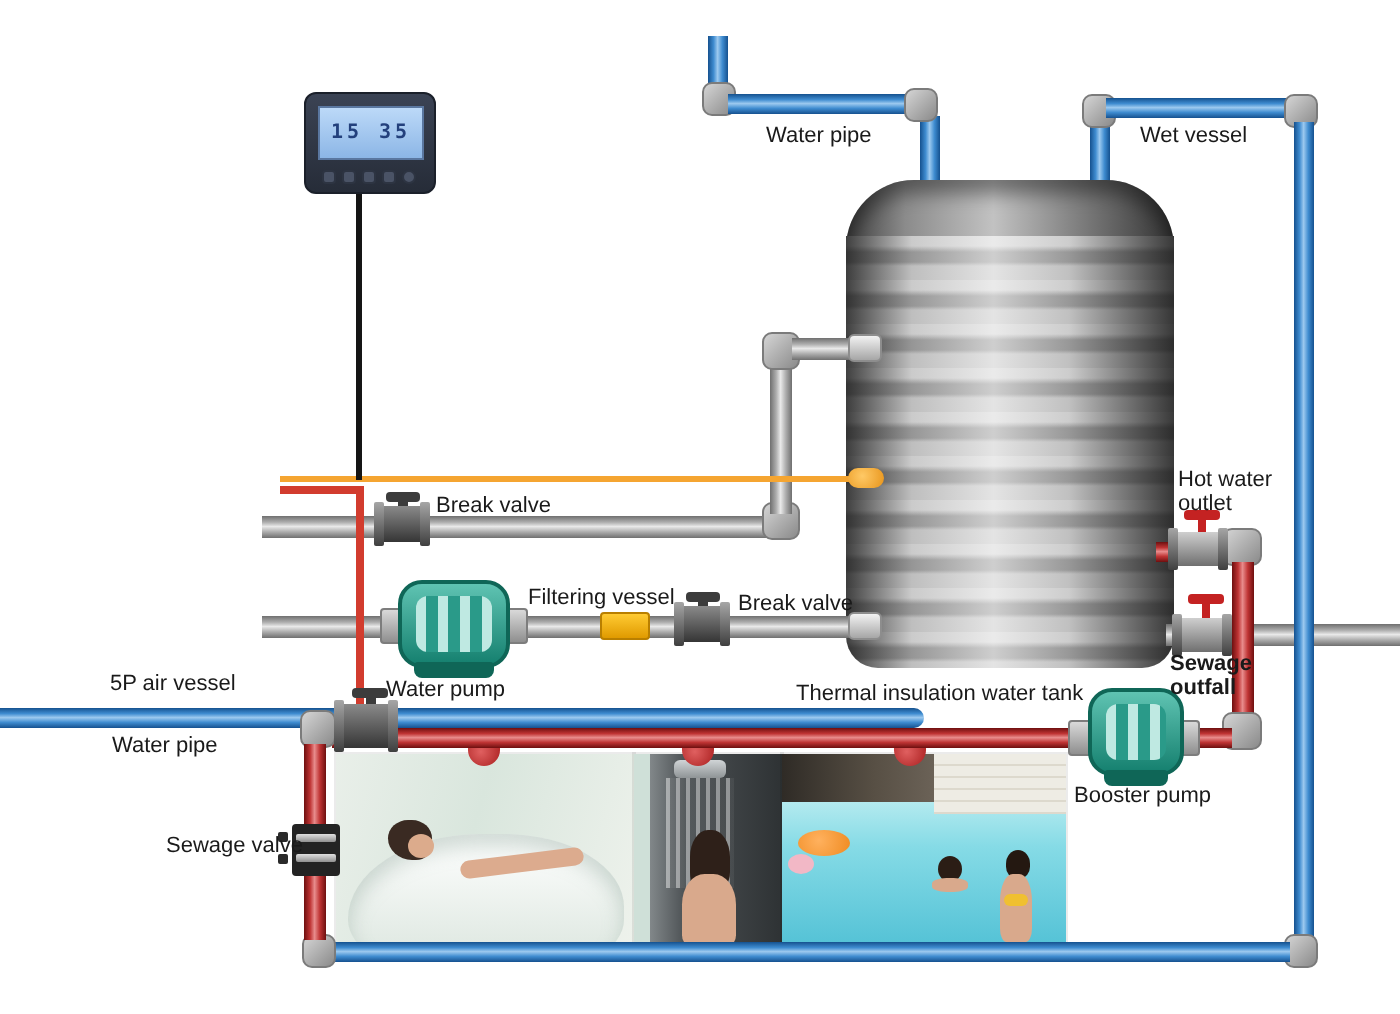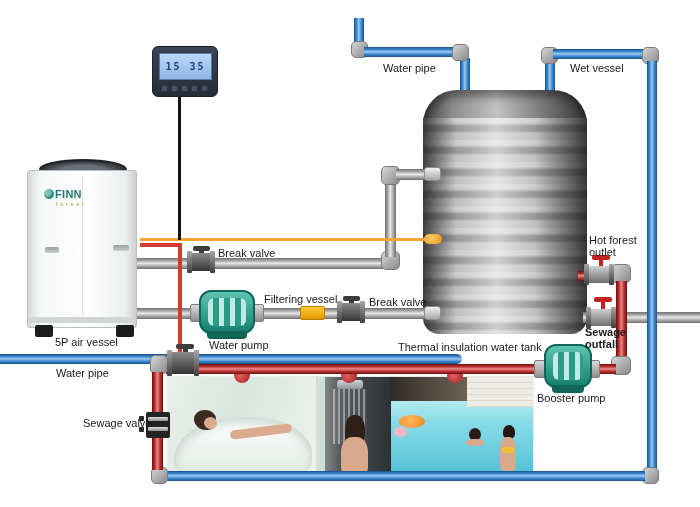--- a/index.html
+++ b/index.html
@@ -200,54 +200,39 @@
   </div>
   <div class="pump-base z6" style="left:207px;top:331px;width:40px;height:8px;"></div>
 
   <div class="coupling z5" style="left:534px;top:360px;width:12px;height:18px;"></div>
   <div class="coupling z5" style="left:588px;top:360px;width:12px;height:18px;"></div>
   <div class="pump z6" style="left:544px;top:344px;width:48px;height:44px;">
     <div class="pump-stripes"></div>
   </div>
   <div class="pump-base z6" style="left:552px;top:385px;width:32px;height:8px;"></div>
 
-  <div class="abs z9" style="left:27px;top:159px;width:110px;height:180px;">
-    <div class="hp-fan" style="left:12px;top:0;width:88px;height:20px;"></div>
-    <div class="hp-cab" style="left:0;top:11px;width:110px;height:158px;">
-      <div class="hp-seam" style="left:54px;top:4px;width:1px;height:150px;"></div>
-      <div class="hp-logo" style="left:16px;top:17px;">
-        <span class="logo-dot"></span><span class="logo-main">FINN</span>
-        <span class="logo-sub">forest</span>
-      </div>
-      <div class="hp-slot" style="left:17px;top:76px;width:14px;height:6px;"></div>
-      <div class="hp-slot" style="left:85px;top:74px;width:16px;height:6px;"></div>
-      <div class="hp-strip" style="left:0;top:146px;width:108px;height:6px;"></div>
-    </div>
-    <div class="hp-foot" style="left:8px;top:166px;width:18px;height:12px;"></div>
-    <div class="hp-foot" style="left:89px;top:166px;width:18px;height:12px;"></div>
-  </div>
 
   <div class="ctrl z9" style="left:152px;top:46px;width:66px;height:51px;">
     <div class="ctrl-screen" style="left:6px;top:6px;width:53px;height:27px;">15 35</div>
     <div class="ctrl-btn" style="left:8px;top:38px;"></div>
     <div class="ctrl-btn" style="left:18px;top:38px;"></div>
     <div class="ctrl-btn" style="left:28px;top:38px;"></div>
     <div class="ctrl-btn" style="left:38px;top:38px;"></div>
     <div class="ctrl-btn" style="left:48px;top:38px;border-radius:50%;"></div>
   </div>
 
   <div class="lbl" style="left:383px;top:62px;">Water pipe</div>
   <div class="lbl" style="left:570px;top:62px;">Wet vessel</div>
   <div class="lbl" style="left:218px;top:247px;">Break valve</div>
   <div class="lbl" style="left:264px;top:293px;">Filtering vessel</div>
   <div class="lbl" style="left:369px;top:296px;">Break valve</div>
-  <div class="lbl" style="left:209px;top:339px;text-align:center;">Water pump</div>
+  <div class="lbl" style="left:193px;top:339px;text-align:center;">Water pump</div>
   <div class="lbl" style="left:398px;top:341px;">Thermal insulation water tank</div>
   <div class="lbl" style="left:589px;top:234px;">
-    <span style="display:block;">Hot forest</span>
+    <span style="display:block;">Hot water</span>
     <span style="display:block;">outlet</span>
   </div>
   <div class="lbl" style="left:585px;top:326px;font-weight:bold;">
     <span style="display:block;">Sewage</span>
     <span style="display:block;">outfall</span>
   </div>
   <div class="lbl" style="left:537px;top:392px;">Booster pump</div>
   <div class="lbl" style="left:55px;top:336px;">5P air vessel</div>
   <div class="lbl" style="left:56px;top:367px;">Water pipe</div>
   <div class="lbl" style="left:83px;top:417px;">Sewage valve</div>

